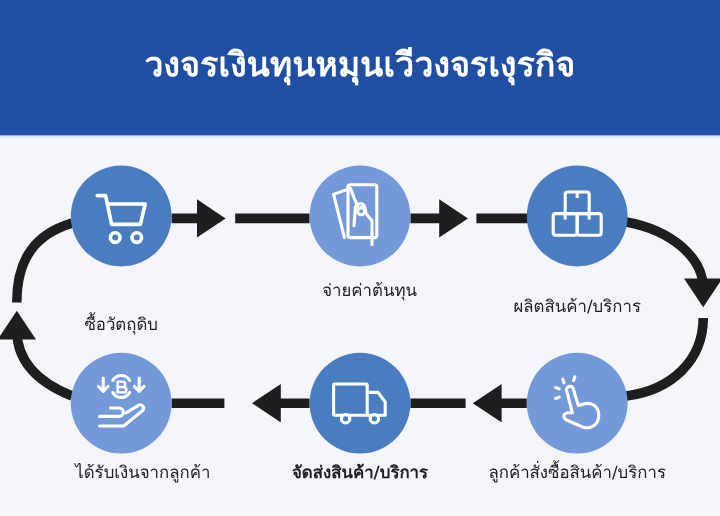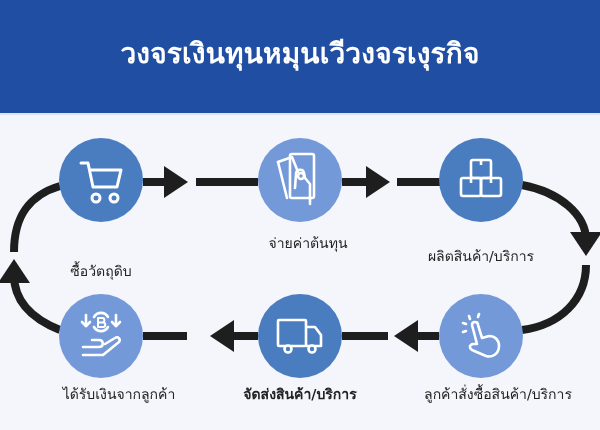--- a/index.html
+++ b/index.html
@@ -92,21 +92,21 @@
   <svg width="84" height="84" viewBox="0 0 84 84">
     <g stroke="#fff" stroke-width="2.6" fill="none" stroke-linecap="round" stroke-linejoin="round">
       <path d="M33,31 C33,27 39,27 39,31 L43,44 L50,42 C56,42 60,46 60,52 C60,60 53,64 47,62 L33,56 C30,54 30,51 34,50 L38,50 Z"></path>
       <line x1="30" y1="22" x2="31" y2="25"></line>
       <line x1="24" y1="29" x2="27" y2="30"></line>
       <line x1="40" y1="20" x2="39" y2="23"></line>
       <line x1="24" y1="38" x2="27" y2="37"></line>
     </g>
   </svg>
 </div>
-<div class="label" style="left:398px;top:384px;">ลูกค้าสั่งซื้อสินค้า/บริการ</div>
+<div class="label" style="left:381px;top:384px;">ลูกค้าสั่งซื้อสินค้า/บริการ</div>
 
 <div class="node" style="left:258px;top:294px;background:#4a7dc0;">
   <svg width="84" height="84" viewBox="0 0 84 84">
     <g stroke="#fff" stroke-width="2.6" fill="none" stroke-linejoin="round">
       <rect x="20" y="26" width="28" height="26" rx="1"></rect>
       <path d="M48,33 L57,33 L63,41 L63,52 L48,52"></path>
       <circle cx="30" cy="55" r="3.5" fill="#4a7dc0"></circle>
       <circle cx="54" cy="55" r="3.5" fill="#4a7dc0"></circle>
     </g>
   </svg>

